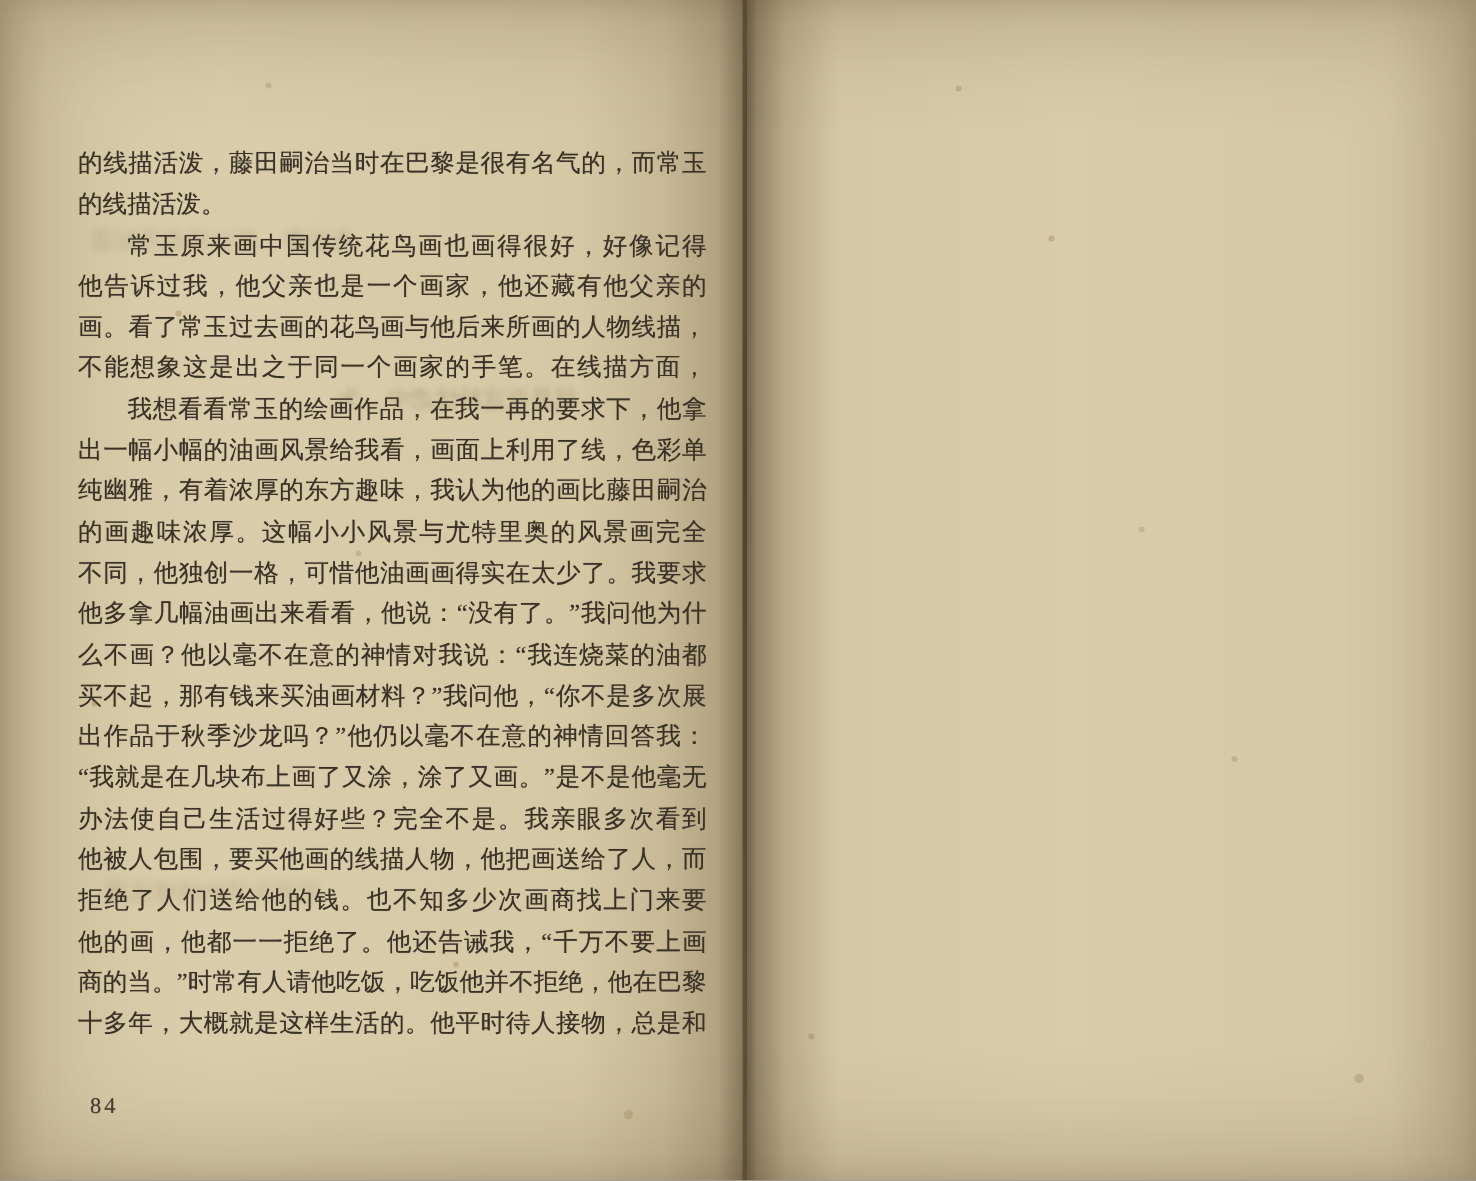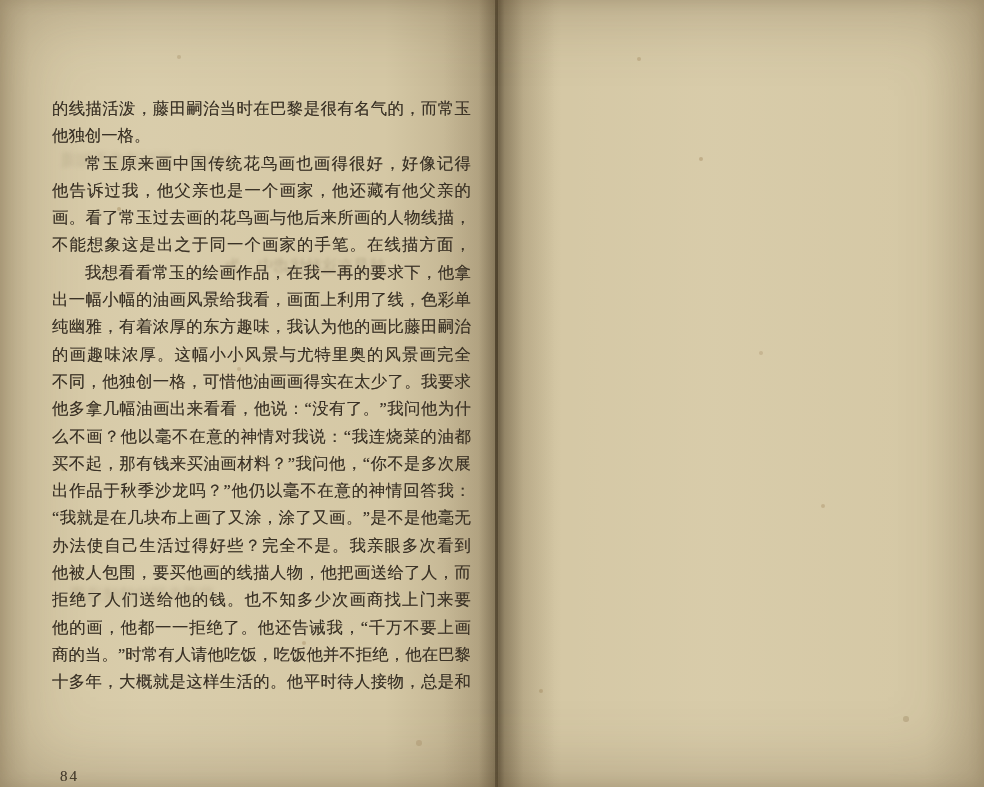--- a/index.html
+++ b/index.html
@@ -81,21 +81,21 @@
   }
   .line.indent{padding-left:33px;}
   .line.end{text-align-last:left;}
   
   .pagenum{
     position:absolute;
     color:#463e30;
     font-size:15px;letter-spacing:2px;
     text-shadow:0 0 .5px rgba(58,50,38,.5);
   }
-  .pagenum.pn-left{left:60px;top:768px;}
+  .pagenum.pn-left{left:60px;top:730px;}
   
   .ghost{
     position:absolute;
     transform:scaleX(-1);
     filter:blur(1.6px);
     color:rgba(108,96,70,.50);
     pointer-events:none;
     white-space:nowrap;
   }
   .ghost.gl-a{left:225px;top:256px;font-size:16px;color:rgba(116,102,72,.30);filter:blur(1.8px);}
@@ -107,21 +107,21 @@
 
 <div class="spread">
 
   <div class="page left">
     <span class="ghost gl-a">就是在这种忧虑中，为</span>
     <span class="ghost gl-b">有的事，所以谁也不知道</span>
     <span class="ghost gl-c">悲观失望的情绪流露</span>
 
     <div class="col left-col">
         <div class="line">的线描活泼，藤田嗣治当时在巴黎是很有名气的，而常玉</div>
-        <div class="line end">他独创一格。</div>
+        <div class="line end">的线描活泼。</div>
         <div class="line indent">常玉原来画中国传统花鸟画也画得很好，好像记得</div>
         <div class="line">他告诉过我，他父亲也是一个画家，他还藏有他父亲的</div>
         <div class="line">画。看了常玉过去画的花鸟画与他后来所画的人物线描，</div>
         <div class="line">不能想象这是出之于同一个画家的手笔。在线描方面，</div>
         <div class="line indent">我想看看常玉的绘画作品，在我一再的要求下，他拿</div>
         <div class="line">出一幅小幅的油画风景给我看，画面上利用了线，色彩单</div>
         <div class="line">纯幽雅，有着浓厚的东方趣味，我认为他的画比藤田嗣治</div>
         <div class="line">的画趣味浓厚。这幅小小风景与尤特里奥的风景画完全</div>
         <div class="line">不同，他独创一格，可惜他油画画得实在太少了。我要求</div>
         <div class="line">他多拿几幅油画出来看看，他说：“没有了。”我问他为什</div>

